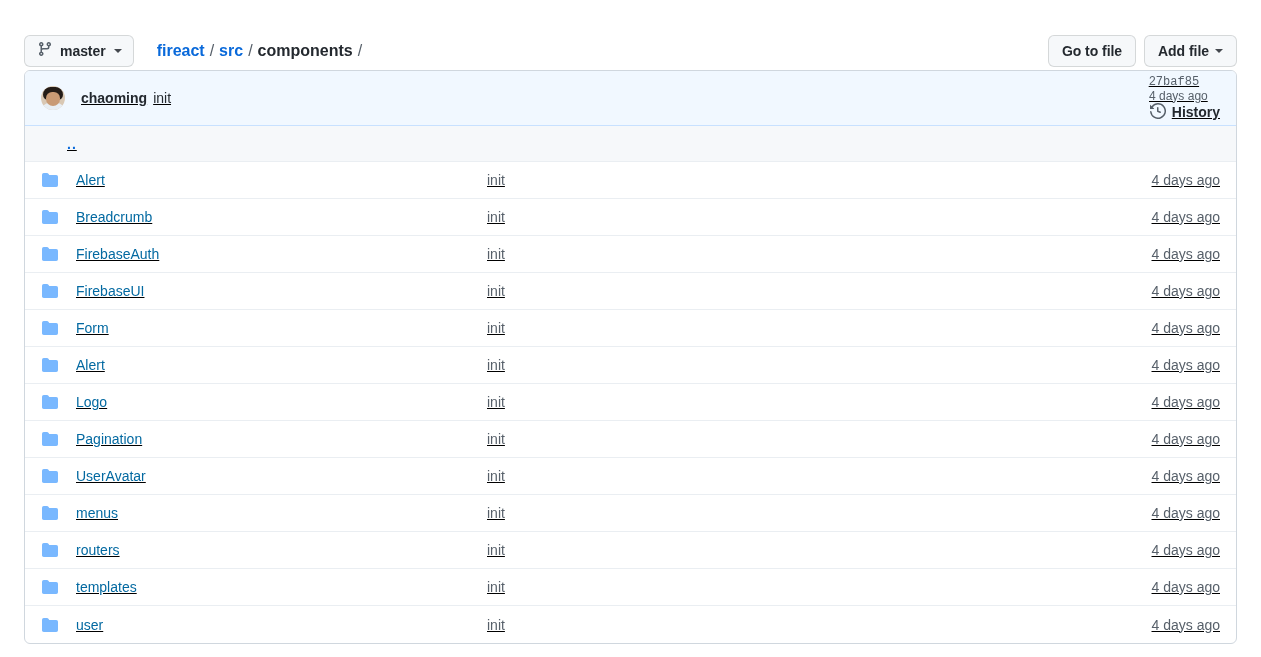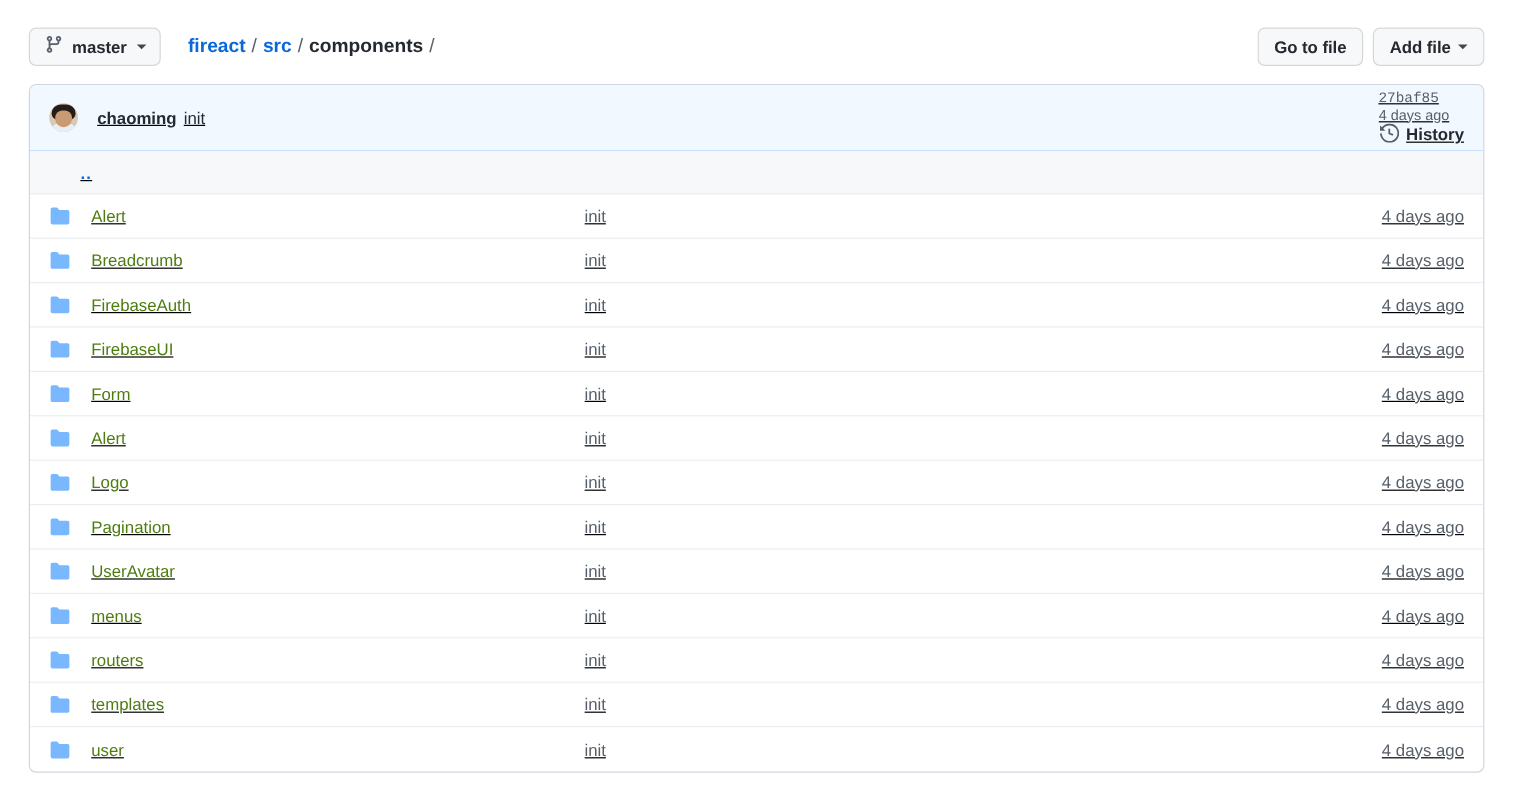--- a/index.html
+++ b/index.html
@@ -8,21 +8,21 @@
     width: 1261px; height: 657px;
     background: #ffffff;
     font-family: "Liberation Sans", sans-serif;
     -webkit-font-smoothing: antialiased;
   }
 
   .page { position: relative; width: 1261px; height: 657px; overflow: hidden; }
 
   
   .topbar {
-    position: absolute; left: 24px; top: 22px;
+    position: absolute; left: 24px; top: 34px;
     width: 1213px; height: 34px;
     display: flex; align-items: center;
   }
 
   .branch-btn {
     display: flex; align-items: center; gap: 7px;
     height: 32px; padding: 0 11px 0 12px;
     background: #f6f8fa;
     border: 1px solid rgba(27,31,36,0.15);
     border-radius: 6px;
@@ -153,21 +153,21 @@
   .icon-cell {
     width: 26px; flex: none;
     display: flex; align-items: center; justify-content: flex-start;
     padding-left: 1px;
   }
   .folder-ico { display: block; }
 
   .name-cell {
     width: 420px; flex: none;
     padding-left: 9px;
-    font-size: 14px; color: #4d7c0f;
+    font-size: 14px; color: #0369a1;
     overflow: hidden; white-space: nowrap; text-overflow: ellipsis;
     cursor: pointer;
   }
 
   .msg-cell {
     flex: 1 1 auto;
     font-size: 14px; color: #57606a;
     overflow: hidden; white-space: nowrap; text-overflow: ellipsis;
     cursor: pointer;
     padding-right: 16px;

